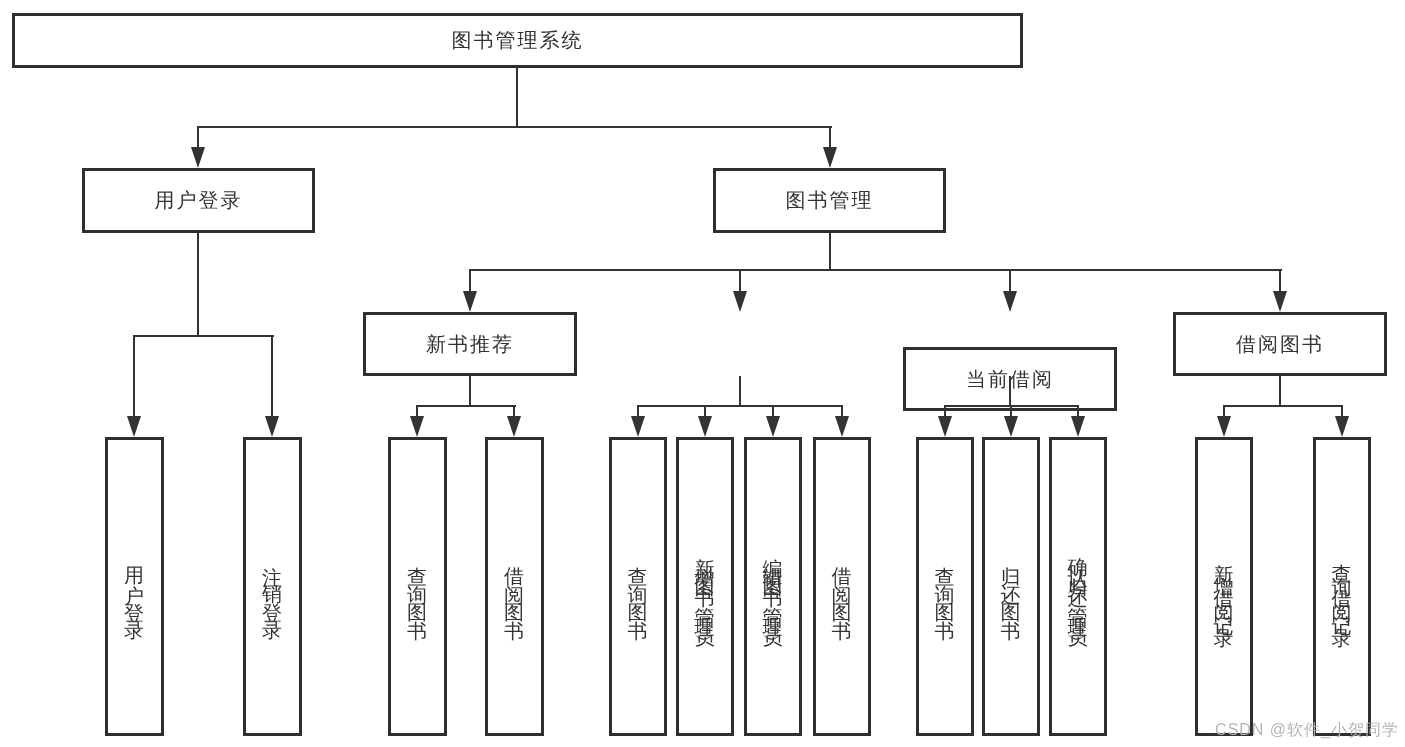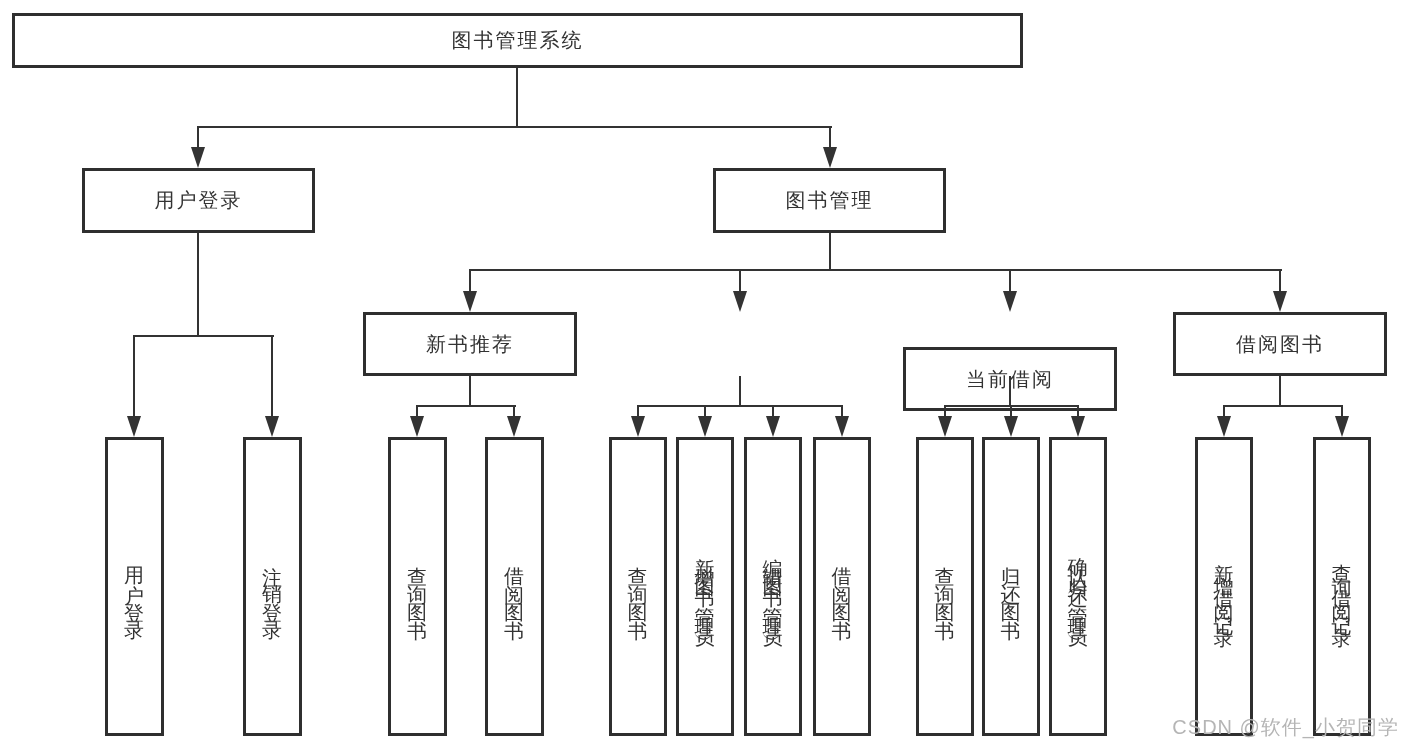--- a/index.html
+++ b/index.html
@@ -15,21 +15,21 @@
   .vlabel{writing-mode:vertical-rl;text-orientation:mixed;font-size:20px;color:var(--text);line-height:1;}
   .ls-4{letter-spacing:18px;}
   .ls-6{letter-spacing:13px;}
   .ls-9{letter-spacing:10px;}
   .vline,.hline{position:absolute;background:var(--line);}
   .vline{width:2px;}
   .hline{height:2px;}
   .arrowhead{position:absolute;width:0;height:0;
     border-left:7px solid transparent;border-right:7px solid transparent;
     border-top:21px solid var(--line);}
-  .watermark{position:absolute;right:6px;bottom:6px;font-size:20px;
+  .watermark{position:absolute;right:6px;bottom:6px;font-size:16px;
     color:var(--watermark-text);letter-spacing:1px;white-space:nowrap;}
 </style>
 </head>
 <body>
 
 <div class="stage">
 
   <div class="box" style="left:12px;top:13px;width:1011px;height:55px;">
     <span class="hlabel">图书管理系统</span>
   </div>

